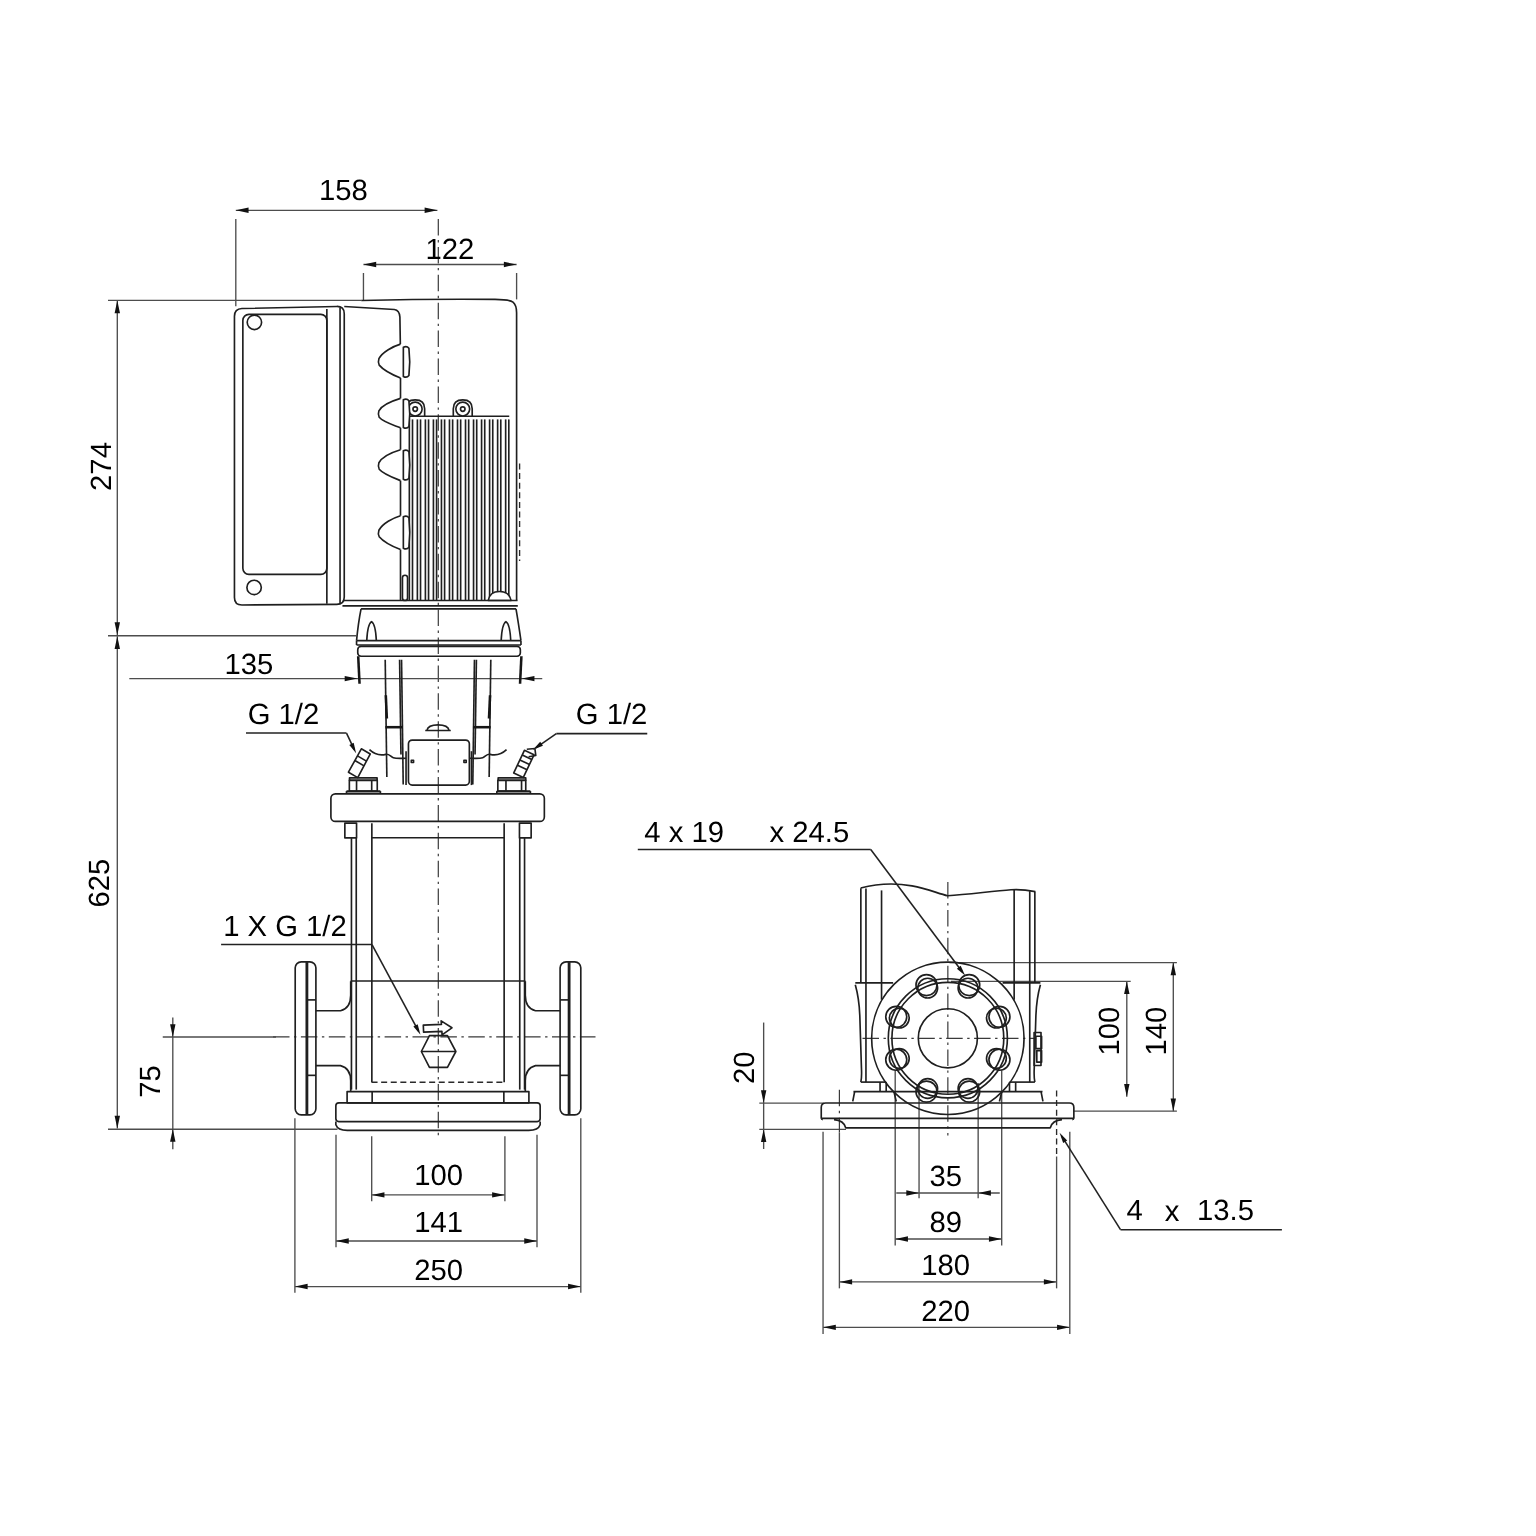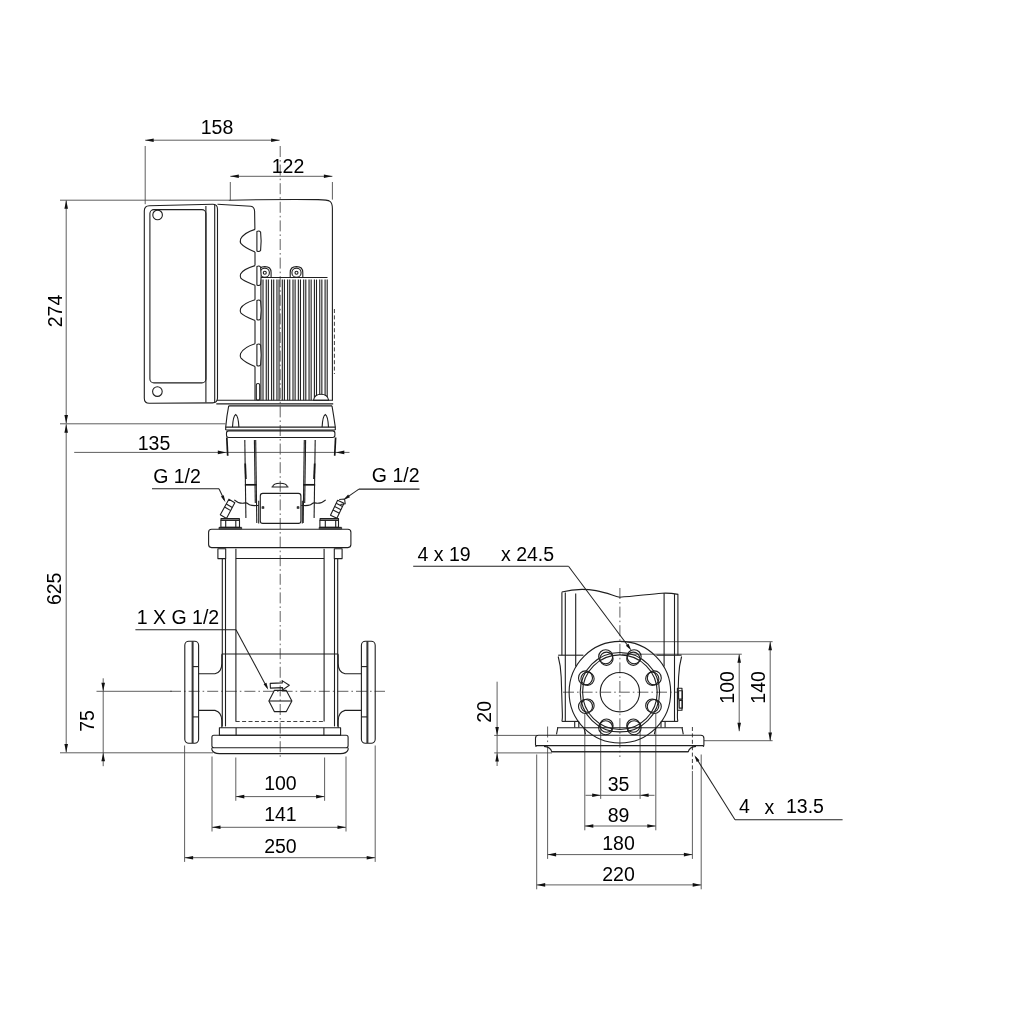--- a/index.html
+++ b/index.html
@@ -1,15 +1,15 @@
 <!DOCTYPE html>
 <html><head><meta charset="utf-8">
 <style>
 html,body{margin:0;padding:0;background:#ffffff;}
-#cv{width:924px;height:1024px;position:relative;}
+#cv{width:924px;height:1024px;position:relative;padding-left:12px;}
 text{font-family:"Liberation Sans",sans-serif;fill:#000;}
 .o{stroke:#1f1f1f;stroke-width:1.1;fill:none;stroke-linecap:butt;stroke-linejoin:round;}
 .ob{stroke:#161616;stroke-width:1.7;fill:none;}
 .d{stroke:#4d4d4d;stroke-width:0.9;fill:none;}
 .dk{stroke:#222;stroke-width:1.05;fill:none;}
 .cl{stroke:#3a3a3a;stroke-width:0.8;fill:none;stroke-dasharray:11 3 1.6 3;}
 .hid{stroke:#2a2a2a;stroke-width:0.9;fill:none;stroke-dasharray:4 2.4;}
 rect.o,path.o{fill:none;}
 </style></head>
 <body>

